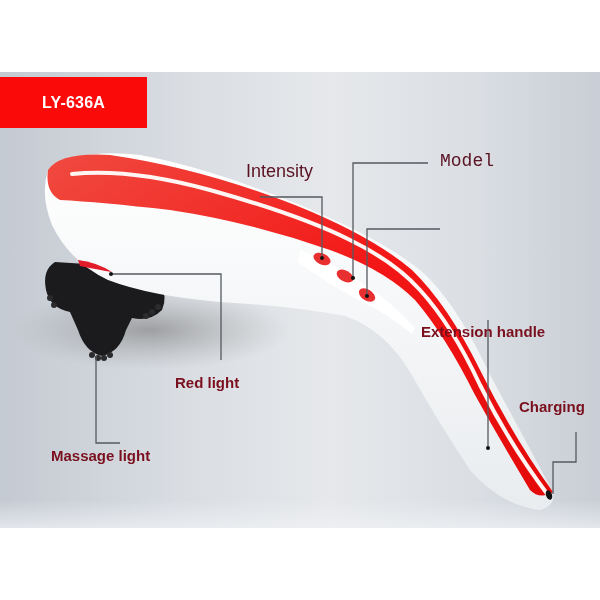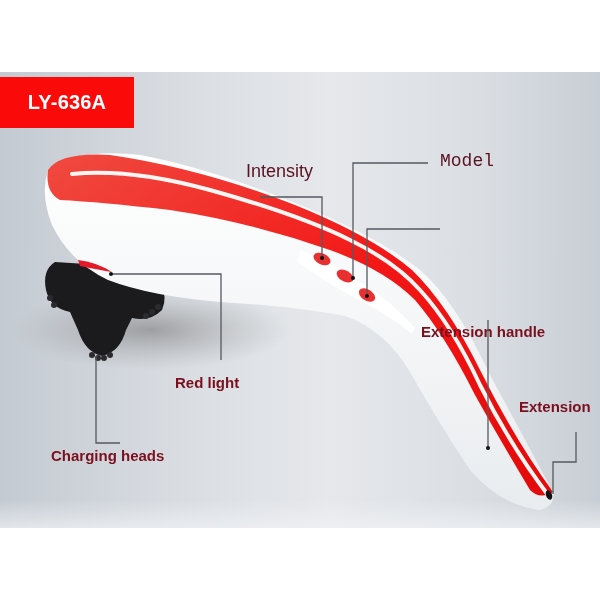--- a/index.html
+++ b/index.html
@@ -1,22 +1,22 @@
 <!DOCTYPE html>
 <html><head>
 <meta charset="utf-8">
 <style>
   html, body { margin: 0; padding: 0; }
   body { width: 600px; height: 600px; background: #ffffff; position: relative; overflow: hidden; font-family: "Liberation Sans", sans-serif; }
   .stage { position: absolute; left: 0; top: 72px; width: 600px; height: 456px;
     background: linear-gradient(90deg, #c4cad2 0%, #d9dde2 30%, #e6e8eb 55%, #dadee3 80%, #c8ced5 100%); overflow: hidden; }
   .stage::after { content: ""; position: absolute; left: 0; right: 0; bottom: 0; height: 28px;
     background: linear-gradient(180deg, rgba(255,255,255,0) 0%, rgba(240,242,245,0.7) 100%); }
-  .model-tag { position: absolute; left: 0; top: 5px; width: 134px; height: 51px; background: #fb0a0a;
-    color: #fff; font-weight: bold; font-size: 20px; display: flex; align-items: center; justify-content: center; letter-spacing: 0.2px; }
+  .model-tag { position: absolute; left: 0; top: 5px; width: 147px; height: 51px; background: #fb0a0a;
+    color: #fff; font-weight: bold; font-size: 16px; display: flex; align-items: center; justify-content: center; letter-spacing: 0.2px; }
   svg.product { position: absolute; left: 0; top: 0; }
   .label { position: absolute; color: #6e0f1c; white-space: nowrap; line-height: 1; }
   .label.plain { font-size: 18px; font-weight: normal; color: #5a1222; }
   .label.bold { font-size: 15px; font-weight: bold; color: #7a0f1d; }
 </style>
 </head>
 <body>
 
 <div class="stage">
   <div class="model-tag">
@@ -87,15 +87,15 @@
         <circle cx="367" cy="296" r="2"></circle>
       <circle cx="488" cy="448" r="2"></circle>
         <circle cx="111" cy="274" r="2"></circle>
     </g>
   </svg>
 
   <div class="label plain" style="left:246px; top:90px;">Intensity</div>
   <div class="label plain" style="left:440px; top:80px;font-family:Liberation Mono, monospace;">Model</div>
   <div class="label bold" style="left:421px; top:216px;margin-top:36px;">Extension handle</div>
   <div class="label bold" style="left:175px; top:303px;">Red light</div>
-  <div class="label bold" style="left:519px; top:327px;">Extension</div>
-  <div class="label bold" style="left:51px; top:376px;">Charging heads</div>
+  <div class="label bold" style="left:519px; top:327px;">Charging</div>
+  <div class="label bold" style="left:51px; top:376px;">Massage light</div>
 </div>
 
 </body></html>

